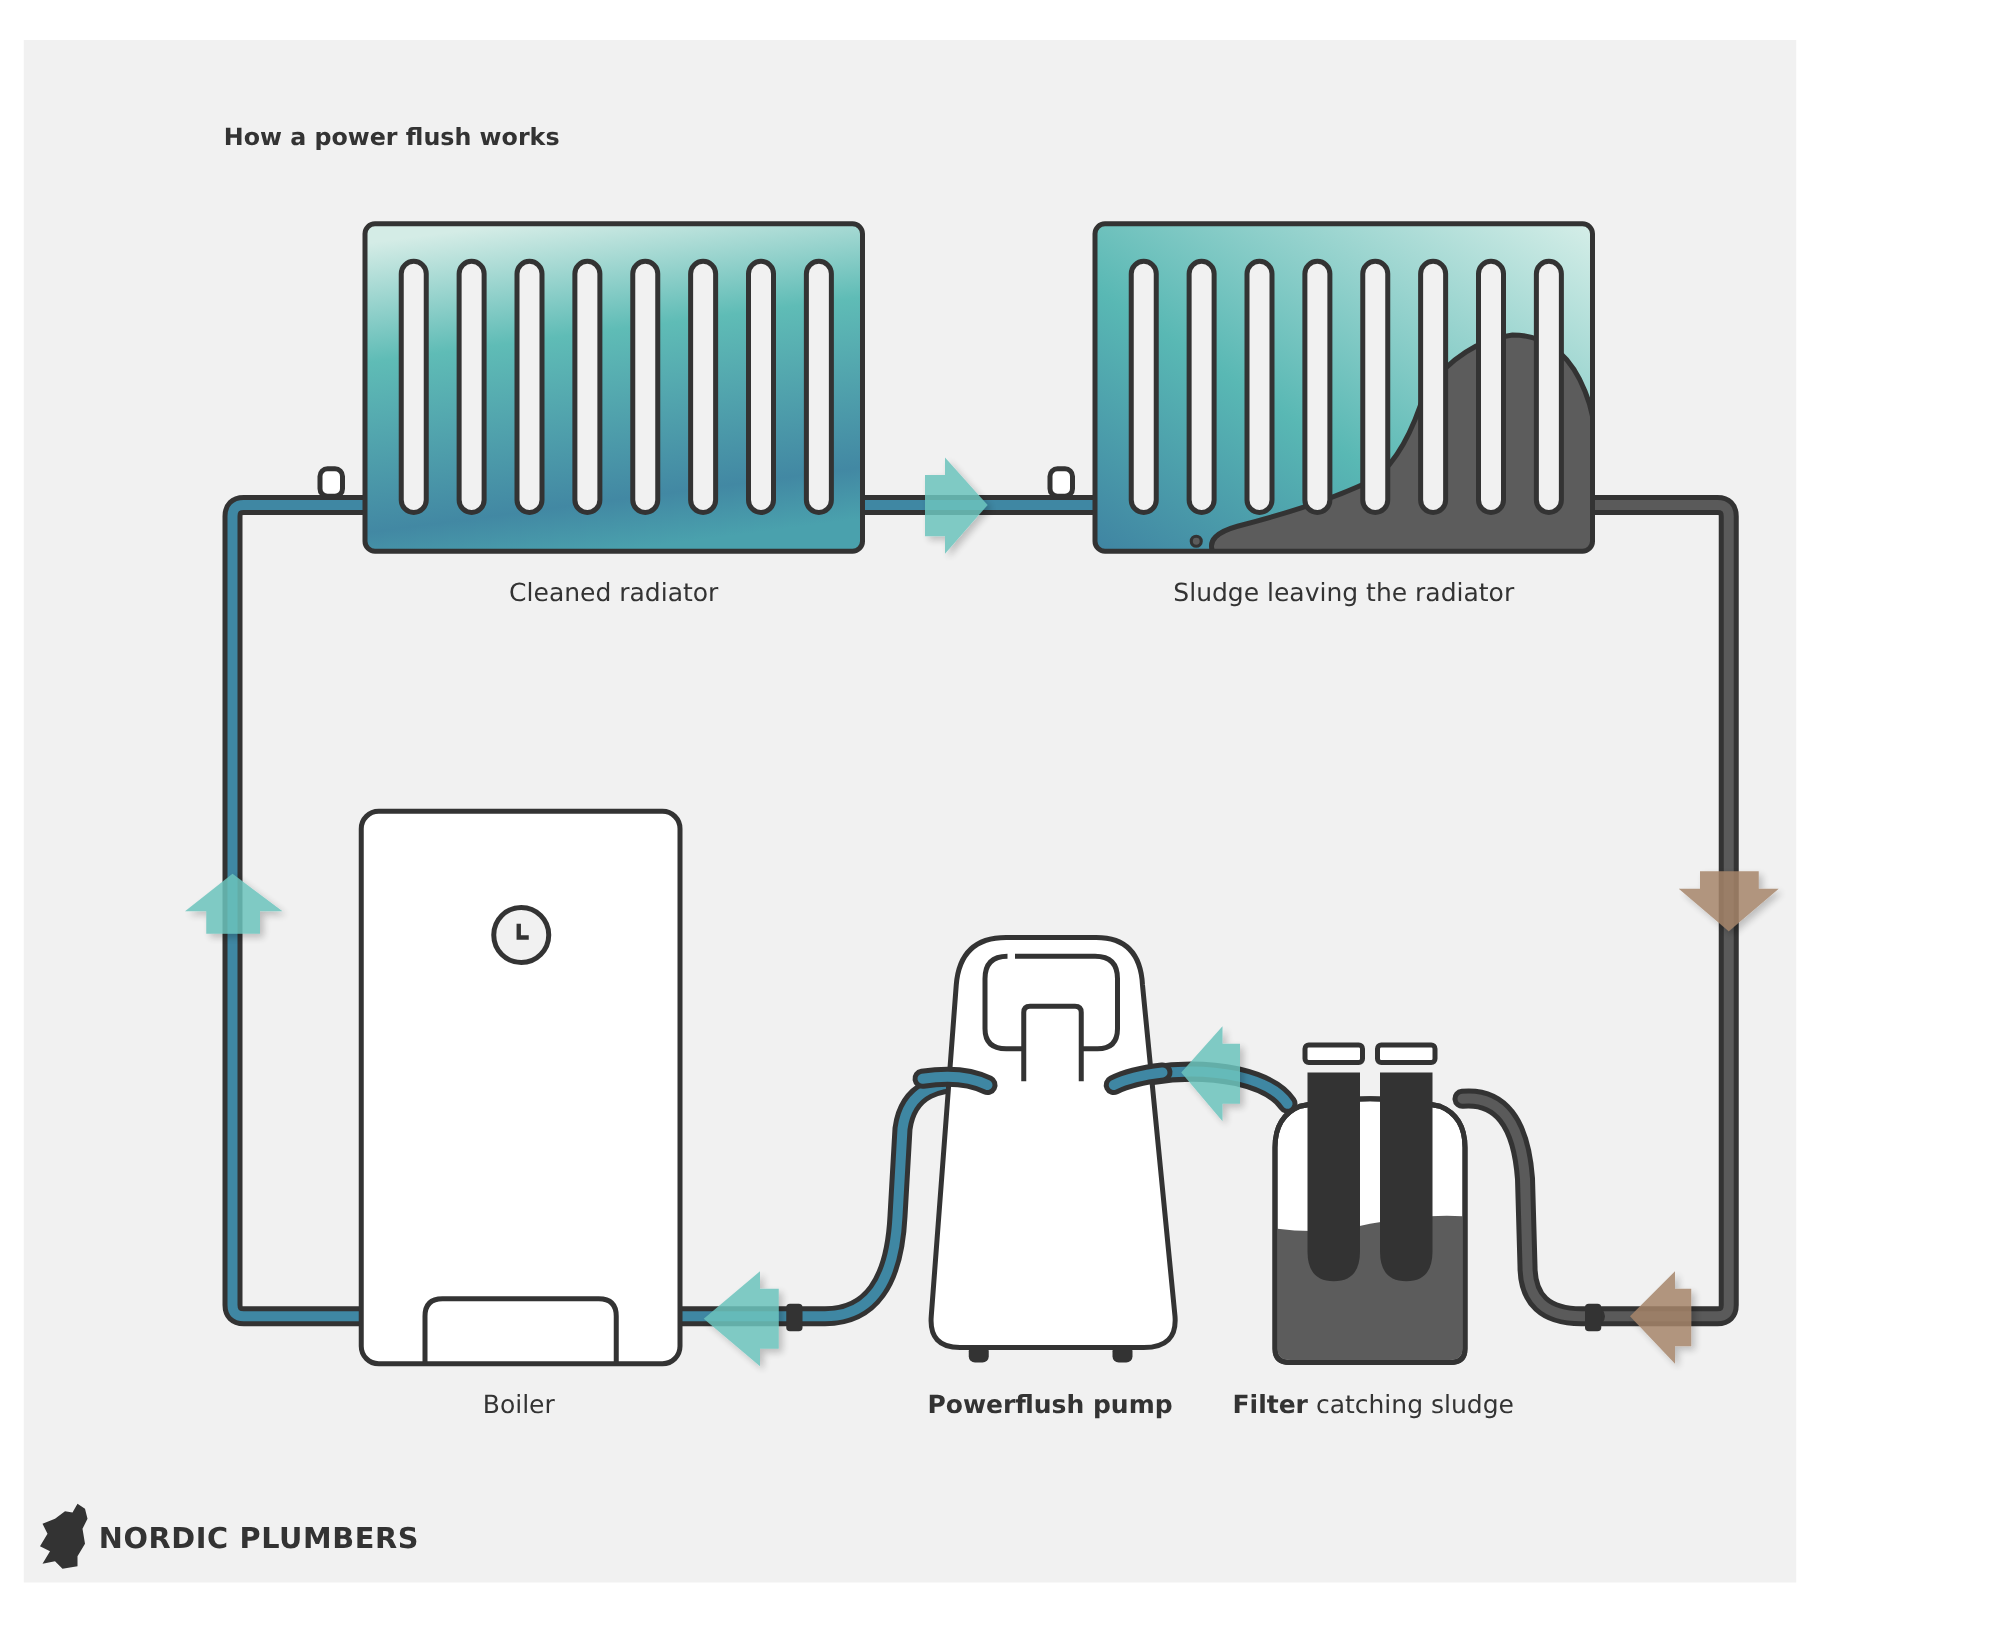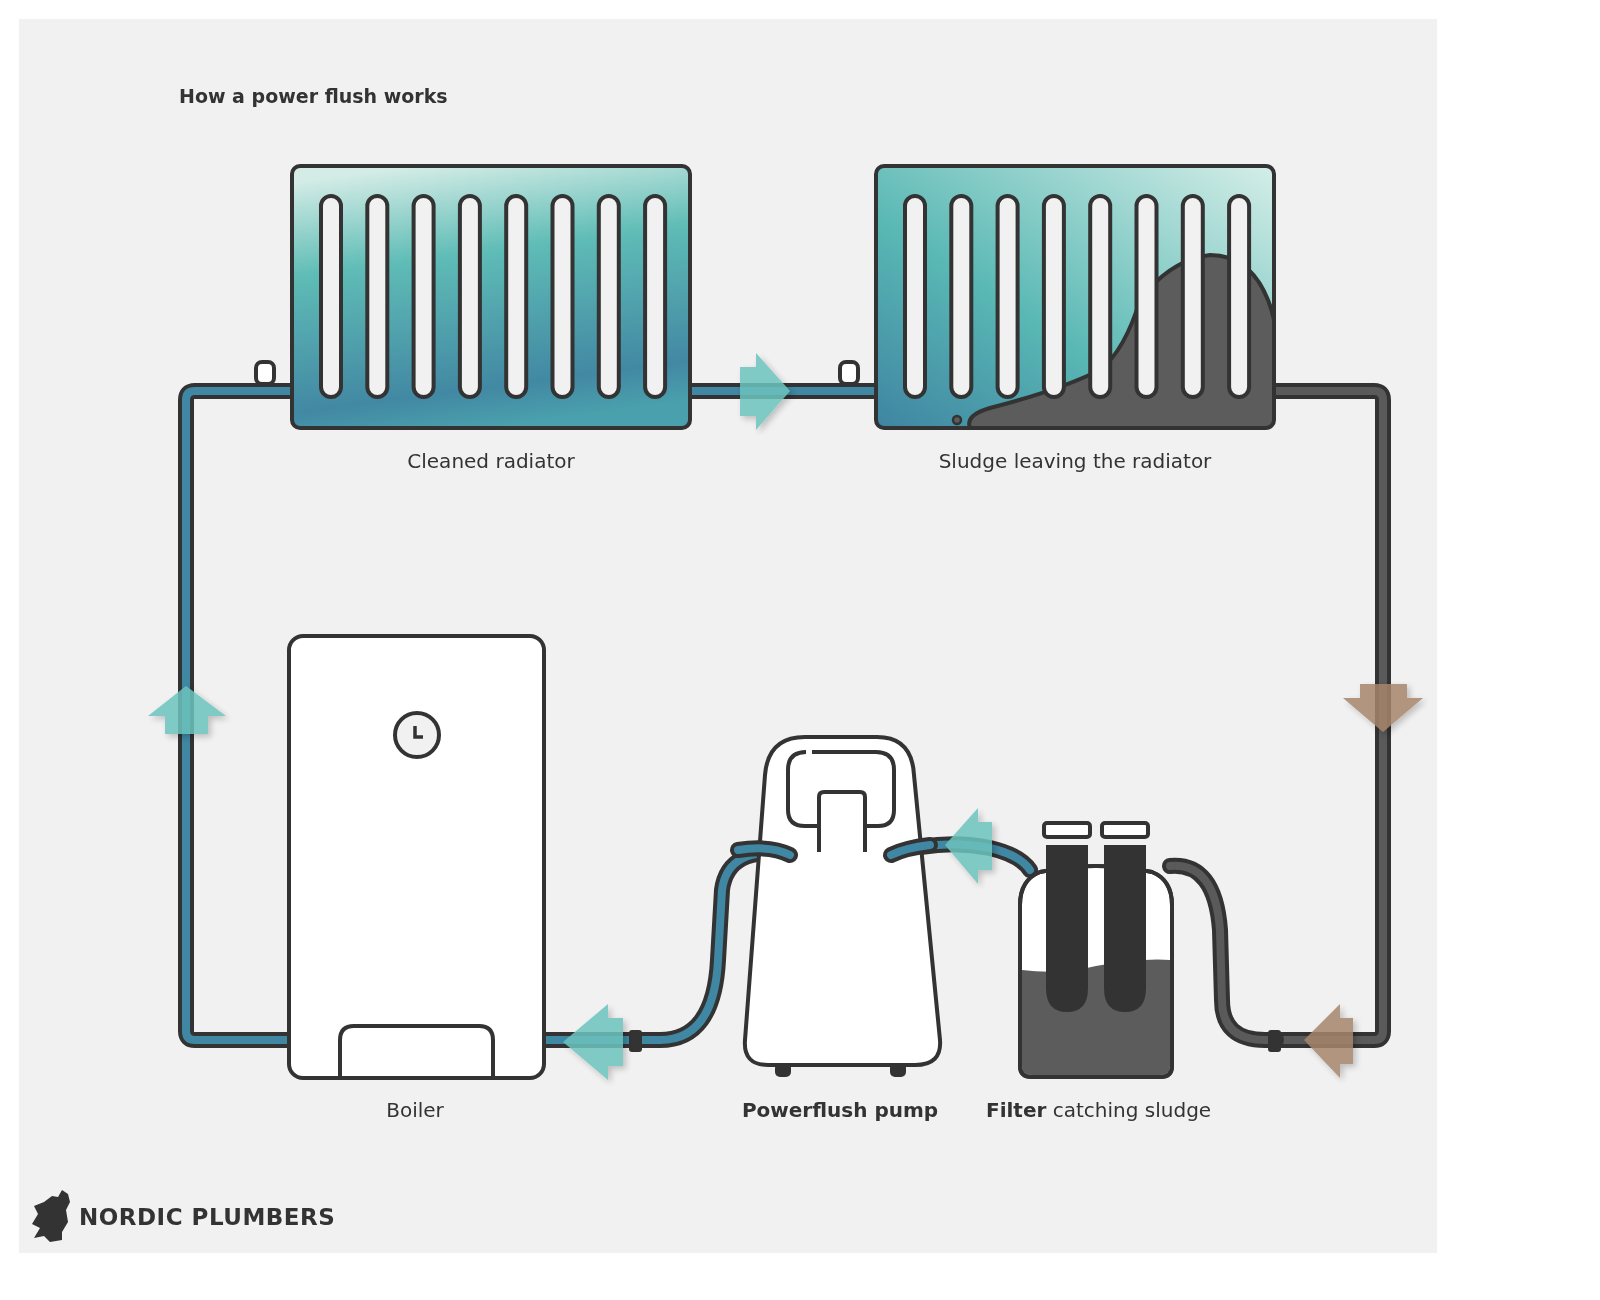--- a/index.html
+++ b/index.html
@@ -1,17 +1,17 @@
 <!DOCTYPE html>
 <html><head>
 <meta charset="utf-8">
 <style>
   html, body { margin: 0; padding: 0; background: #ffffff; }
   body { width: 1600px; height: 1300px; position: relative; overflow: hidden; font-family: "DejaVu Sans", "Liberation Sans", sans-serif; }
-  #panel { position: absolute; left: 19px; top: 19px; width: 1418px; height: 1234px; background: #f1f1f1; }
+  #panel { position: absolute; left: 19px; top: 32px; width: 1418px; height: 1234px; background: #f1f1f1; }
   #diagram { position: absolute; left: 0; top: 0; }
   .label { font-family: "DejaVu Sans", "Liberation Sans", sans-serif; font-size: 20px; fill: #333333; }
   .label-bold { font-weight: bold; }
   .title { font-family: "DejaVu Sans", "Liberation Sans", sans-serif; font-size: 19px; font-weight: bold; fill: #333333; }
   .brand { font-family: "DejaVu Sans", "Liberation Sans", sans-serif; font-size: 23px; font-weight: bold; fill: #333333; letter-spacing: 0.5px; }
 </style>
 </head>
 <body>
 
 <div id="panel">

